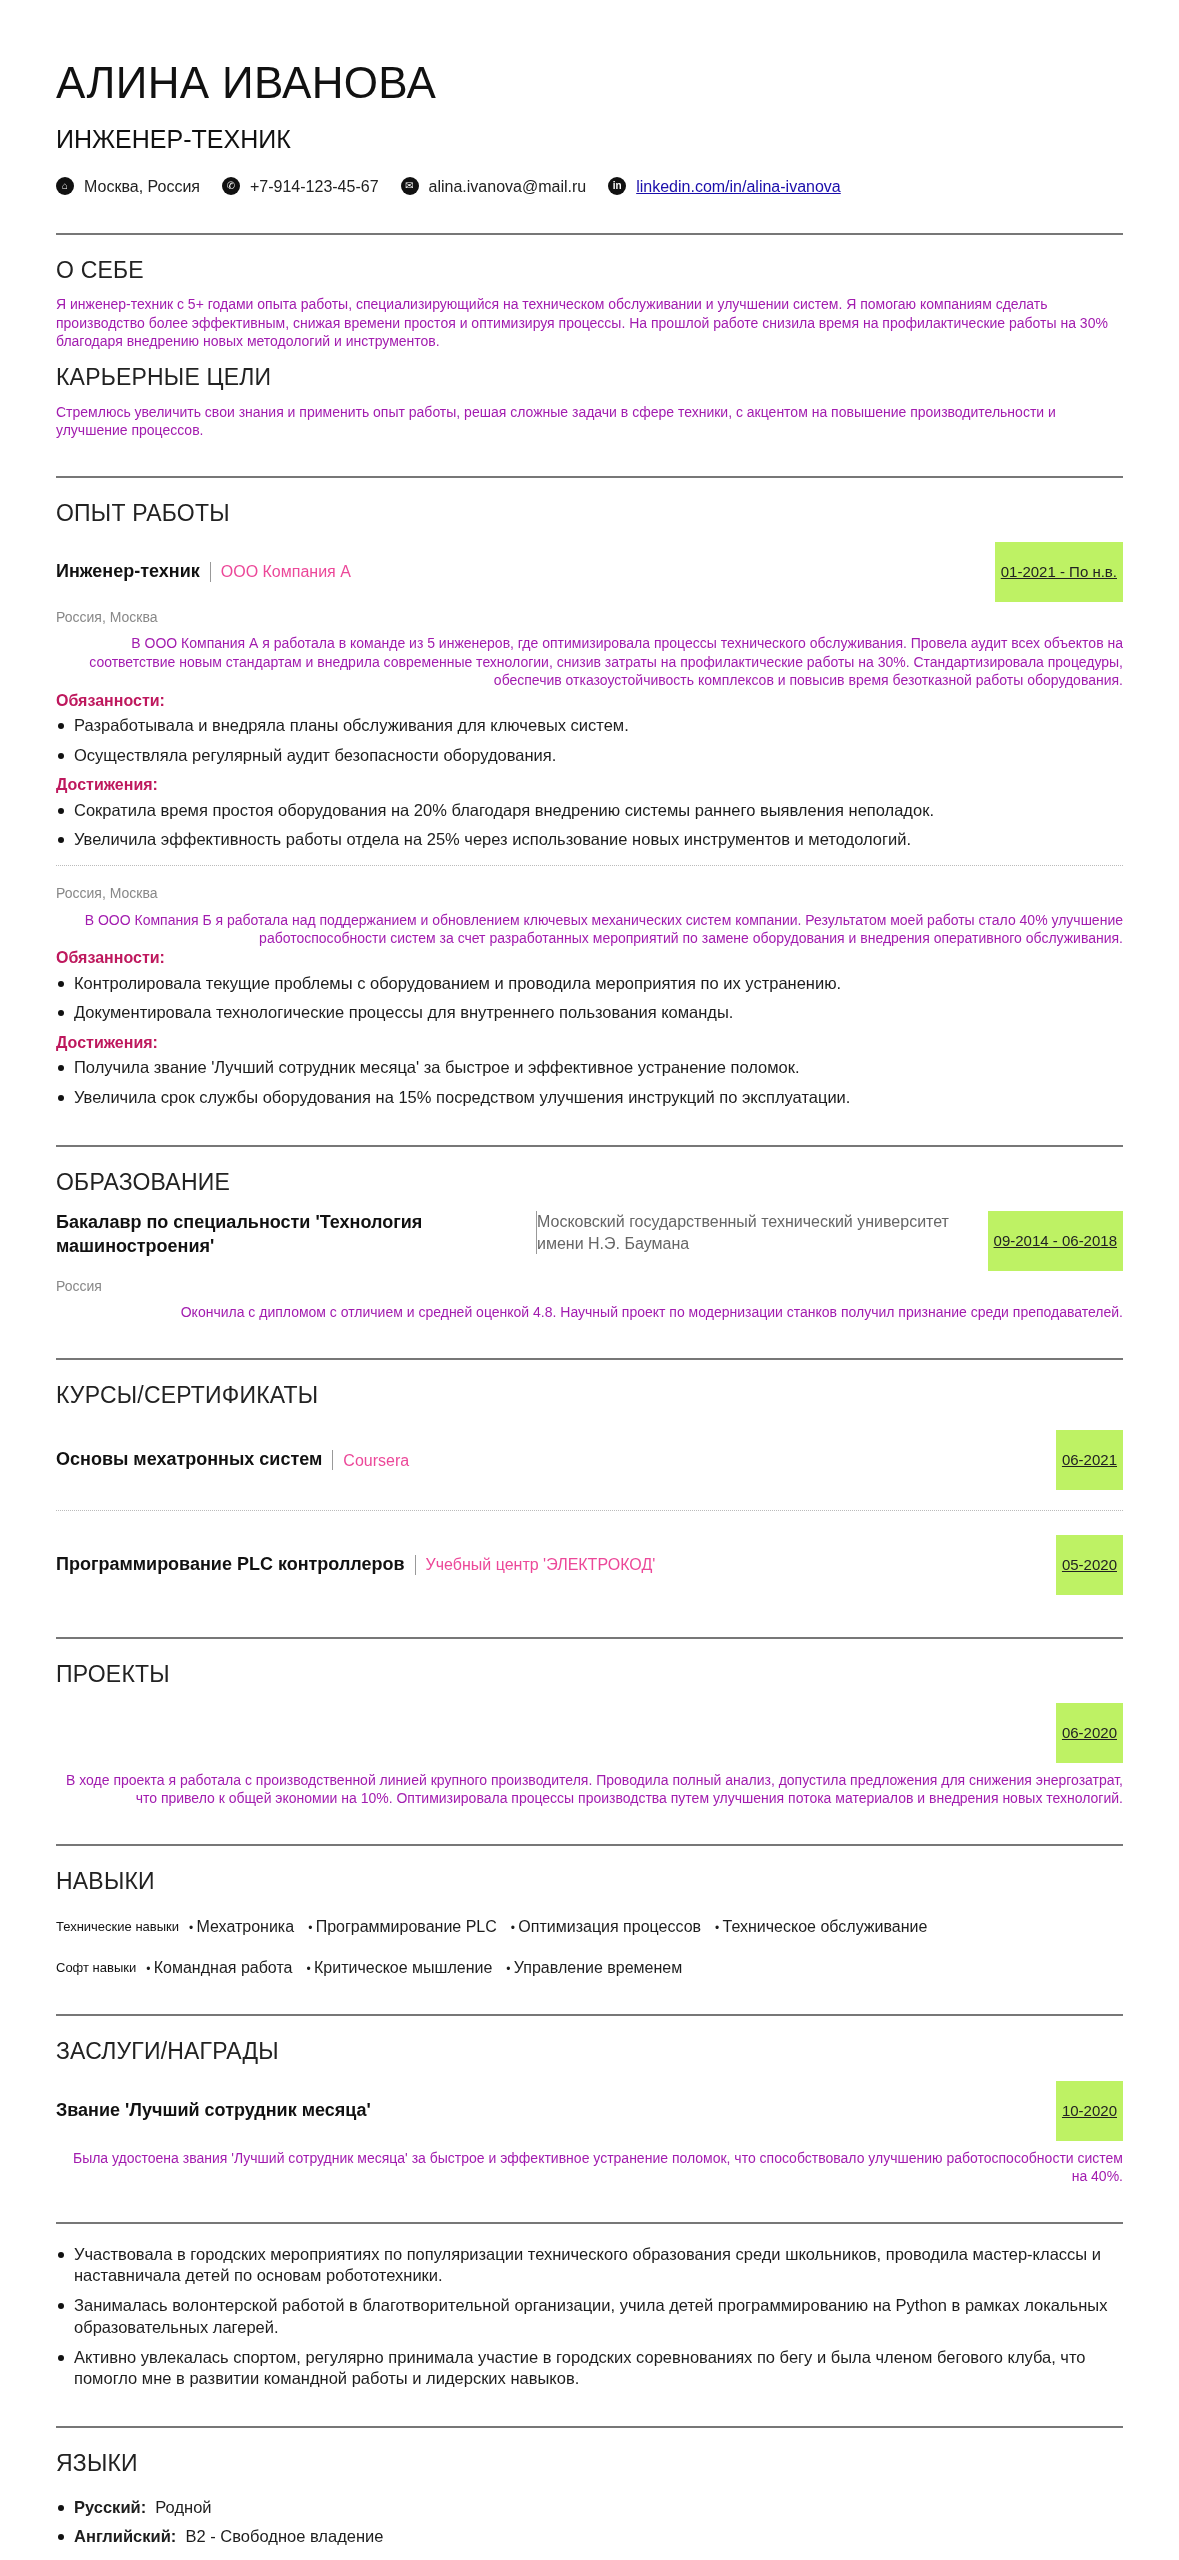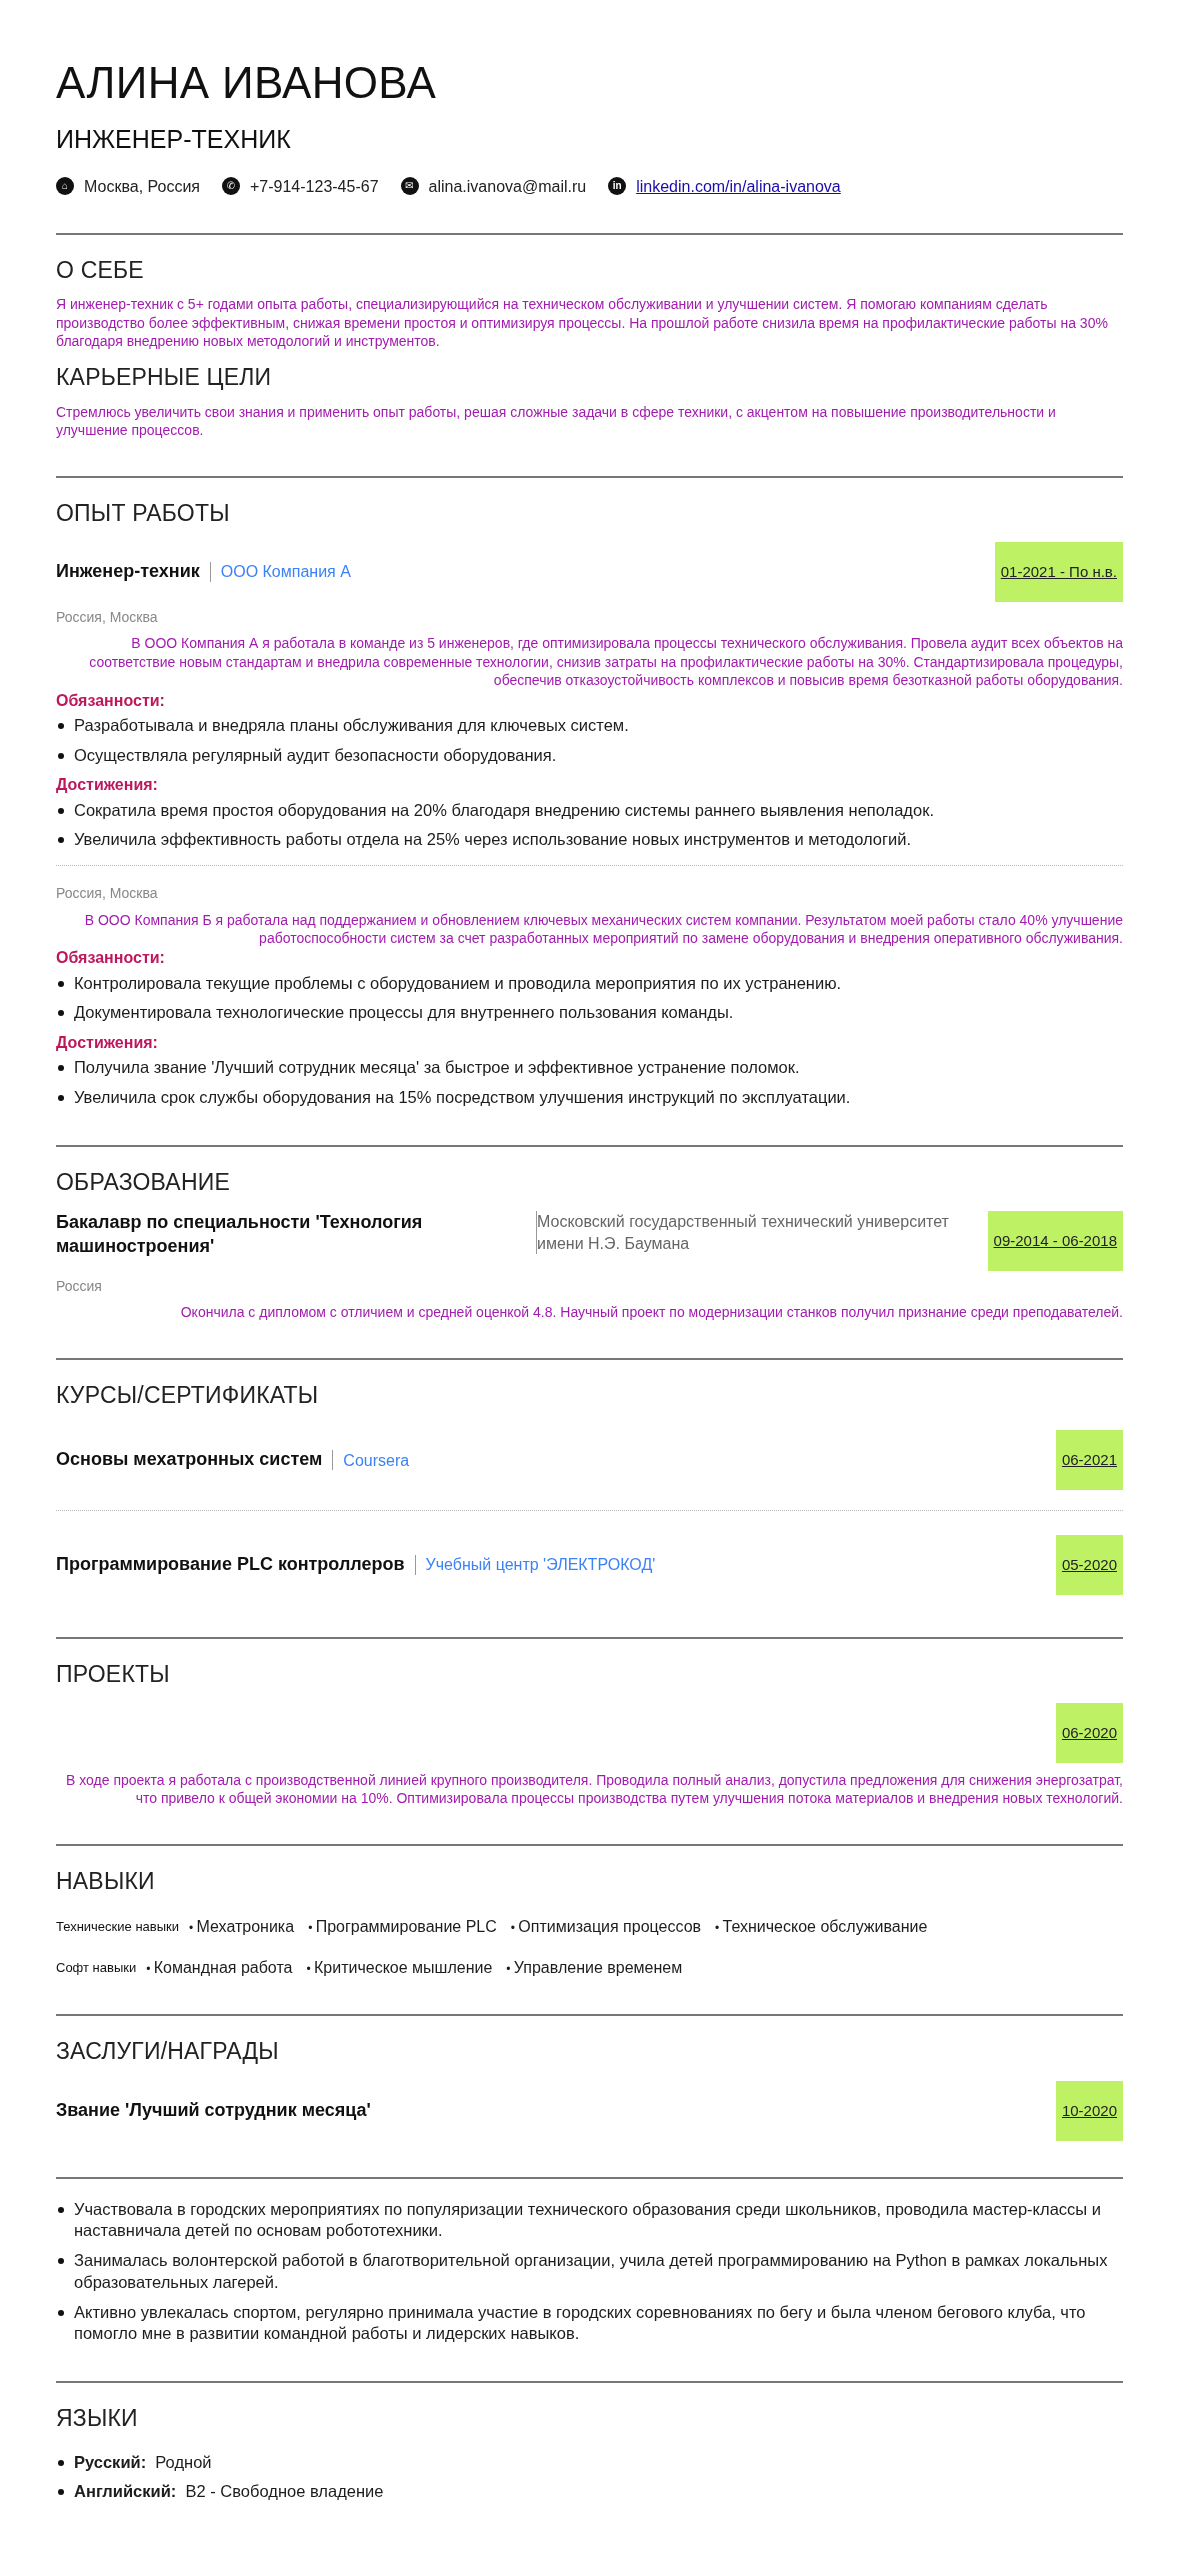--- a/index.html
+++ b/index.html
@@ -26,21 +26,21 @@
   .thin { border: 0; border-top: 1px dotted #bbb; margin: 14px 0 18px 0; }
 
   .h2 { font-size: 23px; font-weight: 400; color: #222; margin-bottom: 10px; letter-spacing: 0.2px; }
   .h2.sub { margin-top: 12px; }
   .p { font-size: 14px; color: #a21caf; }
 
   .entry-head { display: flex; align-items: center; justify-content: space-between; margin-top: 14px; }
   .entry-left { display: flex; align-items: center; }
   .role { font-weight: 700; font-size: 18px; color: #111; }
   .sep { width: 1px; height: 20px; background: #999; margin: 0 10px; }
-  .org { color: #3b82f6; font-size: 16px; }
+  .org { color: #ec4899; font-size: 16px; }
   .date { background: #bef264; padding: 20px 6px; font-size: 15px; color: #222; white-space: nowrap; text-decoration: underline; }
   .loc { color: #888; font-size: 14px; margin-top: 6px; }
   .desc { margin-top: 8px; text-align: right; }
   .sublabel { font-weight: 700; font-size: 16px; color: #be185d; }
   ul.bul { list-style: none; margin-top: 4px; }
   ul.bul li { position: relative; padding-left: 18px; margin-bottom: 8px; }
   ul.bul li::before { content: ""; position: absolute; left: 2px; top: 8px; width: 6px; height: 6px; border-radius: 50%; background: #111; }
 
   .edu-head { display: flex; align-items: flex-start; margin-top: 14px; }
   .edu-degree { width: 480px; font-weight: 700; font-size: 18px; color: #111; line-height: 1.3; padding-right: 20px; }
@@ -209,20 +209,21 @@
   </section>
 
   <hr class="rule">
 
   <section>
     <div class="h2">ЗАСЛУГИ/НАГРАДЫ</div>
     <div class="entry-head">
       <span class="role">Звание 'Лучший сотрудник месяца'</span>
       <span class="date">10-2020</span>
     </div>
+    <div class="p desc">Была удостоена звания 'Лучший сотрудник месяца' за быстрое и эффективное устранение поломок, что способствовало улучшению работоспособности систем на 40%.</div>
   </section>
 
   <hr class="rule">
 
   <section>
     <ul class="bul" style="margin-top:18px">
       <li>Участвовала в городских мероприятиях по популяризации технического образования среди школьников, проводила мастер-классы и наставничала детей по основам робототехники.</li>
       <li>Занималась волонтерской работой в благотворительной организации, учила детей программированию на Python в рамках локальных образовательных лагерей.</li>
       <li>Активно увлекалась спортом, регулярно принимала участие в городских соревнованиях по бегу и была членом бегового клуба, что помогло мне в развитии командной работы и лидерских навыков.</li>
     </ul>

